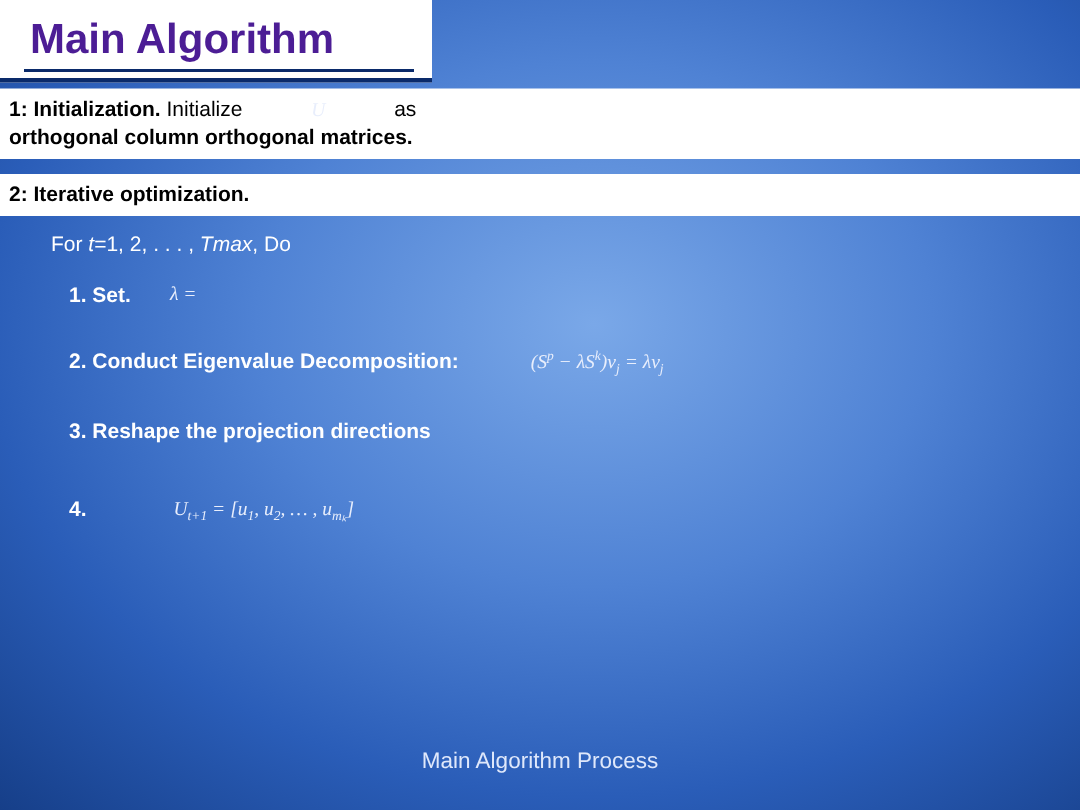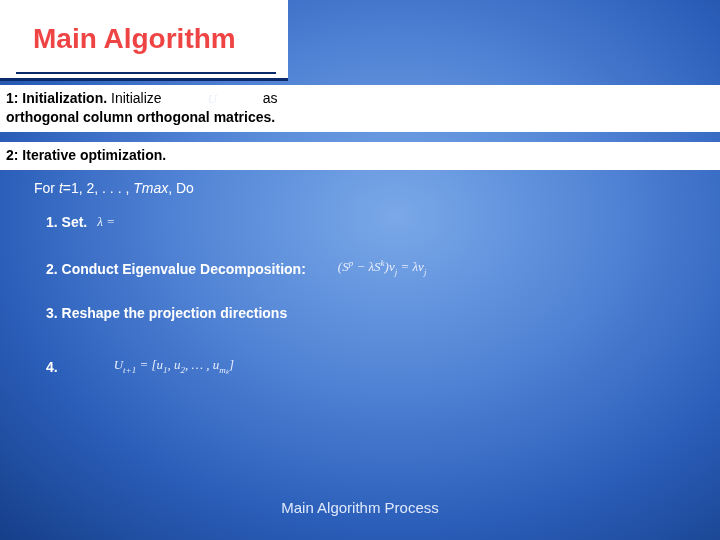--- a/index.html
+++ b/index.html
@@ -24,24 +24,24 @@
     color: #000;
     box-sizing: border-box;
   }
   .title-box {
     background: #fff;
     padding: 6px 12px 4px 16px;
     border-bottom: 3px solid #0a2a6a;
     width: 260px;
   }
   .title-box h1 {
-    margin: 17px;
+    margin: 4px;
     font-size: 28px;
     font-weight: bold;
-    color: #ef4444;
+    color: #4c1d95;
     line-height: 1.15;
   }
   .title-underline {
     height: 2px;
     background: #0a2a6a;
     margin-top: 2px;
   }
   .step-bar {
     background: #fff;
     color: #000;
@@ -59,22 +59,22 @@
   }
   .for-line {
     font-weight: normal;
     margin: 4px 0 18px 0;
   }
   .for-line .ital { font-style: italic; }
   .sub {
     font-weight: bold;
     margin: 0 0 28px 12px;
     display: flex;
-    align-items: flex-end;
-    gap: 10px;
+    align-items: flex-start;
+    gap: 26px;
   }
   .sub .label { white-space: nowrap; }
   .formula {
     font-family: "Times New Roman", serif;
     font-style: italic;
     font-weight: normal;
     color: #e8eefc;
     font-size: 13px;
   }
   .frac {
@@ -94,21 +94,21 @@
     margin: 1px 0;
   }
   .lambda-lead {
     display: inline-flex;
     align-items: center;
     gap: 4px;
   }
   .sup { font-size: 9px; vertical-align: super; font-style: italic; }
   .subsc { font-size: 9px; vertical-align: sub; font-style: italic; }
   .eigen-eq { margin-left: 22px; }
-  .u-eq { margin-left: 46px; }
+  .u-eq { margin-left: 32px; }
   .footer {
     position: absolute;
     bottom: 24px;
     width: 100%;
     text-align: center;
     color: #dfe8fb;
     font-size: 15px;
   }
   .gap-sm { height: 4px; }
   .gap-md { height: 10px; }

